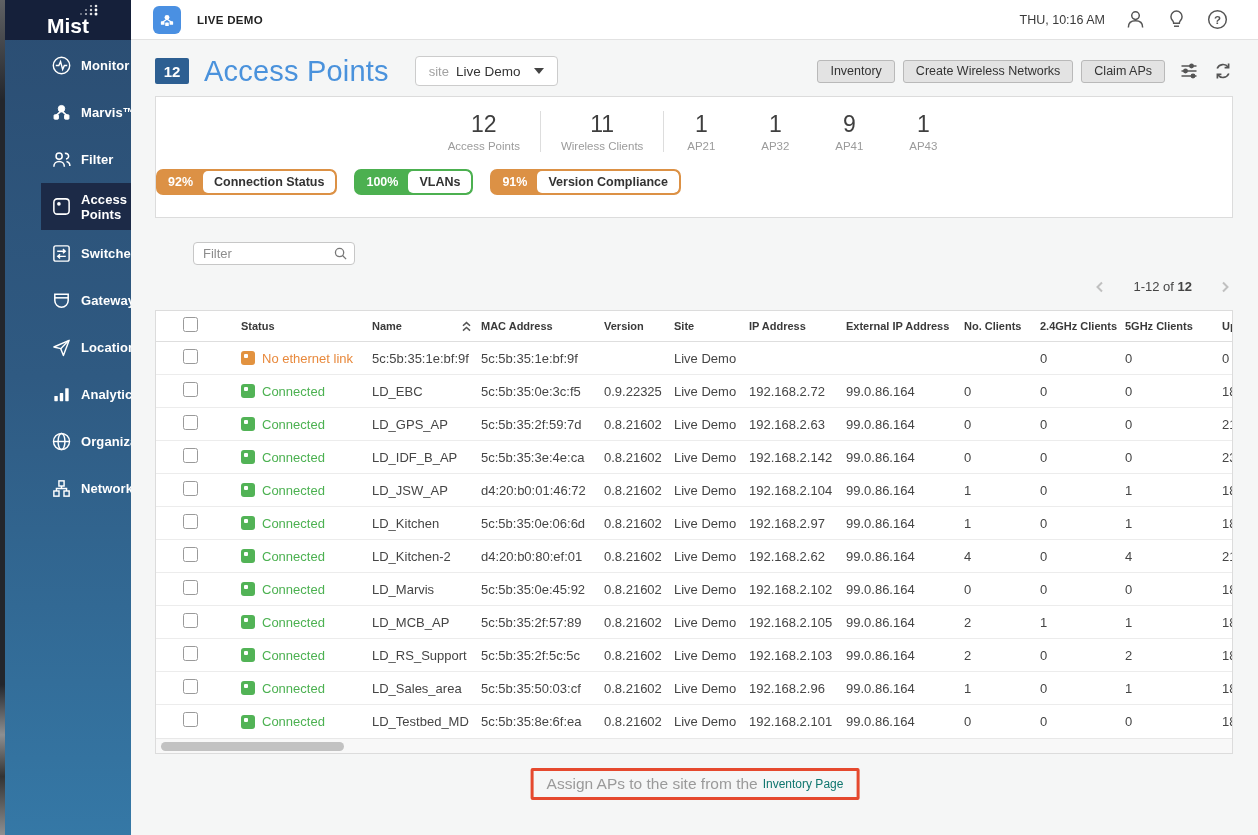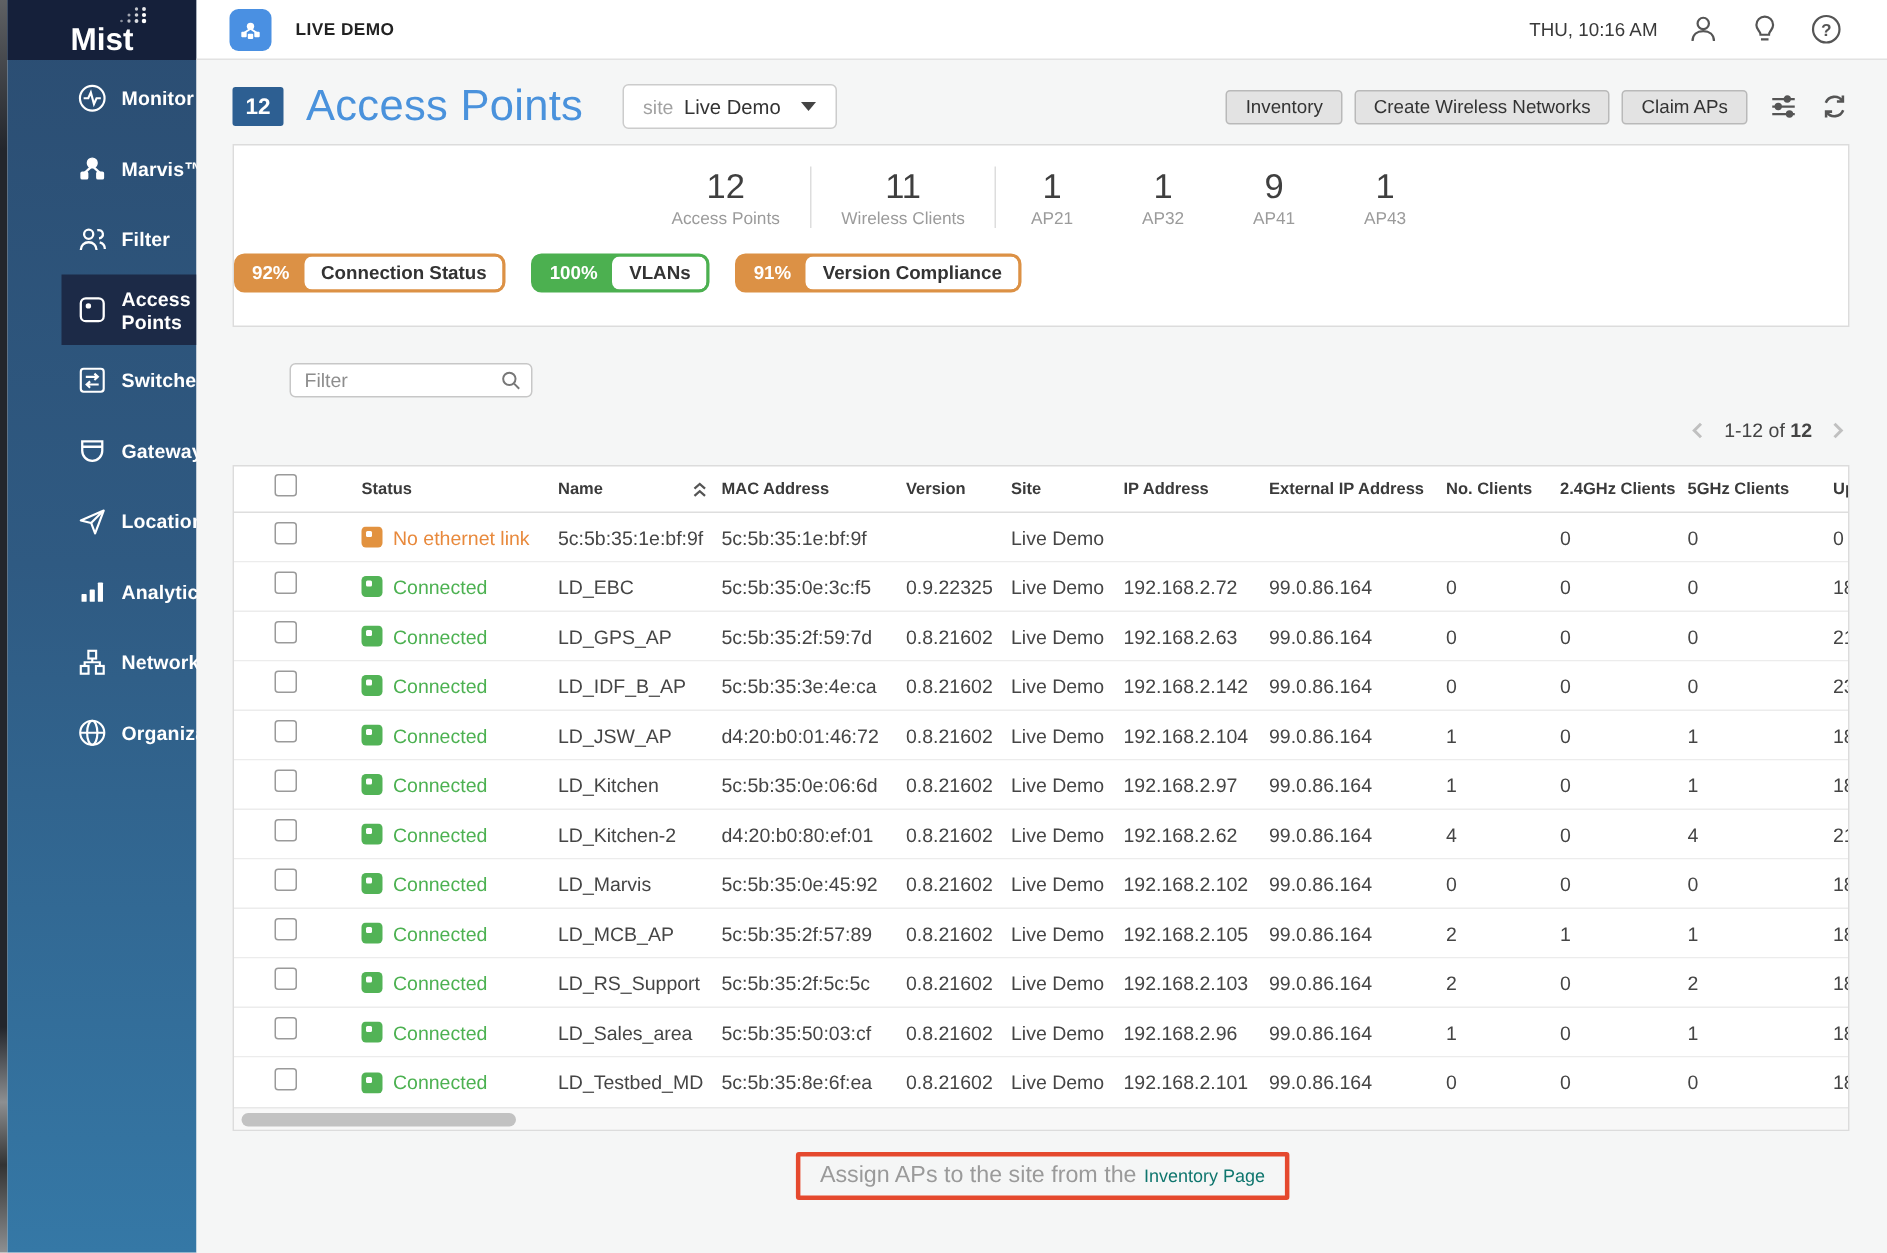--- a/index.html
+++ b/index.html
@@ -66,21 +66,21 @@
   .badge-pct { color:#fff; font-weight:700; font-size:12.5px; display:flex; align-items:center; padding:0 10px; }
   .badge-lb { background:#fff; color:#333; font-weight:700; font-size:12.5px; display:flex; align-items:center;
     padding:0 11px; border-radius:5px; }
 
   
   .filter-wrap { position:absolute; left:30px; top:202px; width:162px; height:23px;margin-left:32px; }
   .filter-wrap input { width:100%; height:100%; border:1px solid #c7c7c7; border-radius:4px; padding:0 26px 0 9px;
     font-size:13px; color:#444; font-family:inherit; background:#fff; }
   .filter-wrap input::placeholder { color:#8d8d8d; }
   .filter-ic { position:absolute; right:7px; top:4px; width:15px; height:15px; color:#777; }
-  .pager { position:absolute; top:239px; right:26px; display:flex; align-items:center; gap:10px; font-size:13px; color:#444; }
+  .pager { position:absolute; top:239px; right:26px; display:flex; align-items:center; gap:26px; font-size:13px; color:#444; }
   .pg-chev { width:14px; height:14px; color:#c0c0c0; cursor:pointer; }
   .pg-total { font-weight:700; }
 
   
   .table-card { position:absolute; left:24px; top:270px; width:1078px; background:#fff; border:1px solid #dcdcdc;
     overflow:hidden; }
   .grid-row { display:grid; grid-template-columns:70px 146px 109px 123px 70px 75px 97px 118px 76px 85px 97px 74px;
     align-items:center; }
   .thead { height:31px; border-bottom:1px solid #dedede; }
   .th { font-size:11px; font-weight:700; color:#3a3a3a; white-space:nowrap; overflow:hidden; }
@@ -218,38 +218,38 @@
           <rect x="9.2" y="9.5" width="3.6" height="8.5" rx="0.6"></rect>
           <rect x="14.9" y="4.5" width="3.6" height="13.5" rx="0.6"></rect>
         </svg>
         </span>
       <span class="nav-lb">Analytics</span>
     </div>
 
     <div class="nav-item">
       <span class="nav-ic">
         <svg viewBox="0 0 22 22" fill="none" stroke="currentColor" stroke-width="1.5">
+          <circle cx="11" cy="11" r="8.4"></circle>
+          <ellipse cx="11" cy="11" rx="3.6" ry="8.4"></ellipse>
+          <line x1="2.6" y1="11" x2="19.4" y2="11"></line>
+        </svg>
+        </span>
+      <span class="nav-lb">Organization</span>
+    </div>
+
+    <div class="nav-item">
+      <span class="nav-ic">
+        <svg viewBox="0 0 22 22" fill="none" stroke="currentColor" stroke-width="1.5">
           <rect x="8.3" y="3" width="5.4" height="5.4"></rect>
           <rect x="3" y="13.6" width="5.4" height="5.4"></rect>
           <rect x="13.6" y="13.6" width="5.4" height="5.4"></rect>
           <path d="M11,8.4 v2.6 M5.7,13.6 v-2.6 h10.6 v2.6"></path>
         </svg>
         </span>
       <span class="nav-lb">Network</span>
-    </div>
-
-    <div class="nav-item">
-      <span class="nav-ic">
-        <svg viewBox="0 0 22 22" fill="none" stroke="currentColor" stroke-width="1.5">
-          <circle cx="11" cy="11" r="8.4"></circle>
-          <ellipse cx="11" cy="11" rx="3.6" ry="8.4"></ellipse>
-          <line x1="2.6" y1="11" x2="19.4" y2="11"></line>
-        </svg>
-        </span>
-      <span class="nav-lb">Organization</span>
     </div>
 
   </div>
 </div>
 
 <div class="topbar">
   <div class="org-chip">
     <svg width="18" height="18" viewBox="0 0 22 22" fill="#fff">
       <circle cx="11" cy="8" r="3"></circle>
       <rect x="3.5" y="12.5" width="4.4" height="4.4" rx="0.8"></rect>

